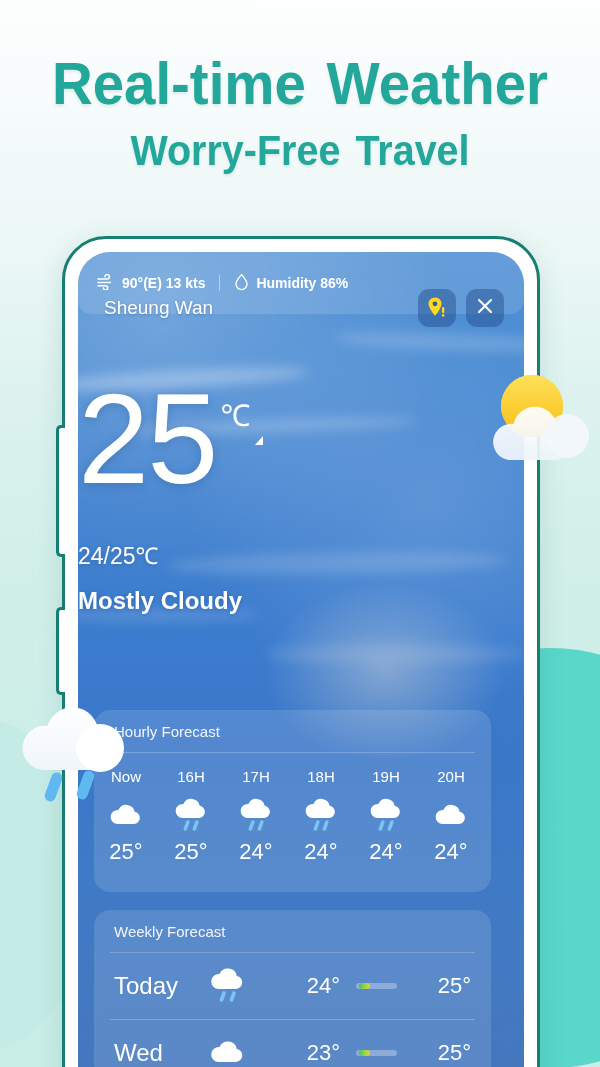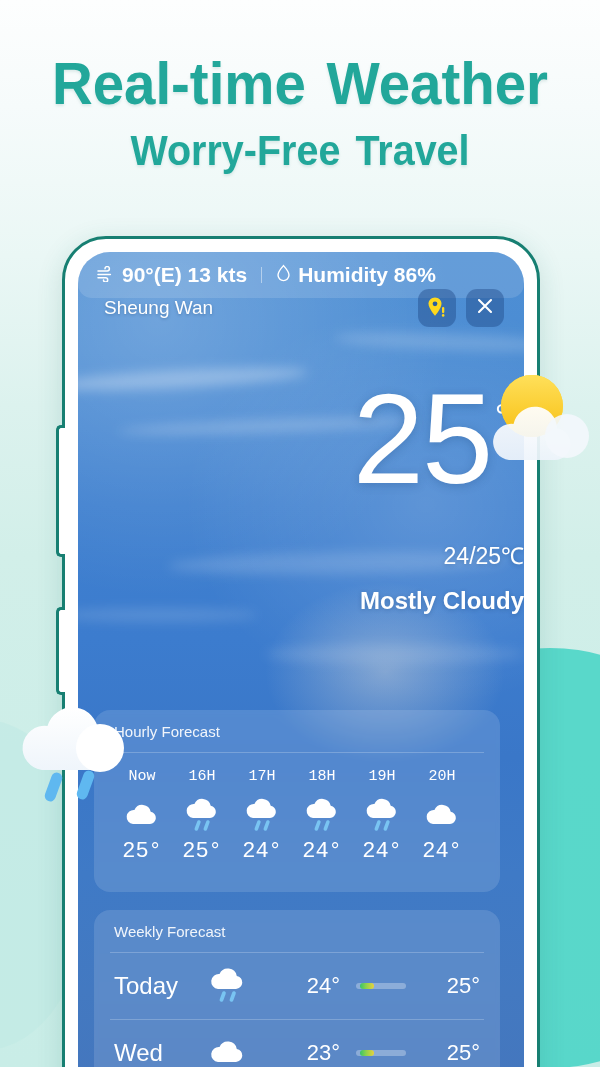--- a/index.html
+++ b/index.html
@@ -138,21 +138,21 @@
     background:rgba(28,70,130,.42);
     display:flex; align-items:center; justify-content:center;
     margin-left:10px;
     cursor:pointer;
   }
   .pin-wrap { position:relative; width:22px; height:24px; }
 
   
   .current {
     position:absolute; top:126px; left:0; right:0;
-    text-align:right; color:#fff;
+    text-align:left; color:#fff;
   }
   .temp-row {
     display:inline-flex; align-items:flex-start;
     position:relative;
   }
   .temp-big {
     font-size:128px;
     font-weight:300;
     line-height:.96;
     letter-spacing:-2px;
@@ -167,51 +167,50 @@
     position:absolute; right:-14px; top:58px;
     width:0;height:0;
     border-left:8px solid transparent;
     border-bottom:9px solid #fff;
   }
   .hi-lo { font-size:23px; margin-top:38px; font-weight:400; text-shadow:0 1px 4px rgba(20,60,110,.3);}
   .cond  { font-size:24px; margin-top:16px; font-weight:700; text-shadow:0 1px 4px rgba(20,60,110,.3);}
 
   
   .card {
-    position:absolute; left:16px; right:24px;
+    position:absolute; left:16px; right:33px;
     background:rgba(255,255,255,.14);
     border-radius:16px;
     backdrop-filter: blur(2px);
   }
   .wind-card {
-    top:398px; height:46px;
+    top:398px; height:62px;
     display:flex; align-items:center;
     padding:0 18px;
-    color:#fff; font-size:21px; font-weight:bold;
+    color:#fff; font-size:14px; font-weight:bold;
     border-radius:14px;
     background:rgba(255,255,255,.13);
   }
   .wind-card .sep {
     width:1px; height:16px; background:rgba(255,255,255,.45);
     margin:0 14px;
   }
   .wind-card .item { display:flex; align-items:center; gap:7px; white-space:nowrap;}
 
   .hourly-card { top:458px; height:182px; background:rgba(255,255,255,.13); }
   .card-title {
     color:rgba(255,255,255,.92);
     font-size:15px;
     padding:13px 0 12px 20px;
   }
   .card-rule { height:1px; background:rgba(255,255,255,.22); margin:0 16px; }
   .hours {
-    display:flex; justify-content:flex-start;
-    padding:15px 10px 0 18px;
+    display:flex; justify-content:space-between;
+    padding:15px 10px 0 2px;
     color:#fff;
-    font-family:Liberation Mono, monospace;
   }
   .hour { text-align:center; width:60px; }
   .hour .hl { font-size:15px; font-weight:400; }
   .hour .hi { height:40px; display:flex; align-items:center; justify-content:center; margin:10px 0 4px; }
   .hour .ht { font-size:22px; font-weight:400; }
 
   .weekly-card { top:658px; bottom:-40px; background:rgba(255,255,255,.13); overflow:hidden;}
   .wrow {
     display:flex; align-items:center;
     padding:0 20px;

